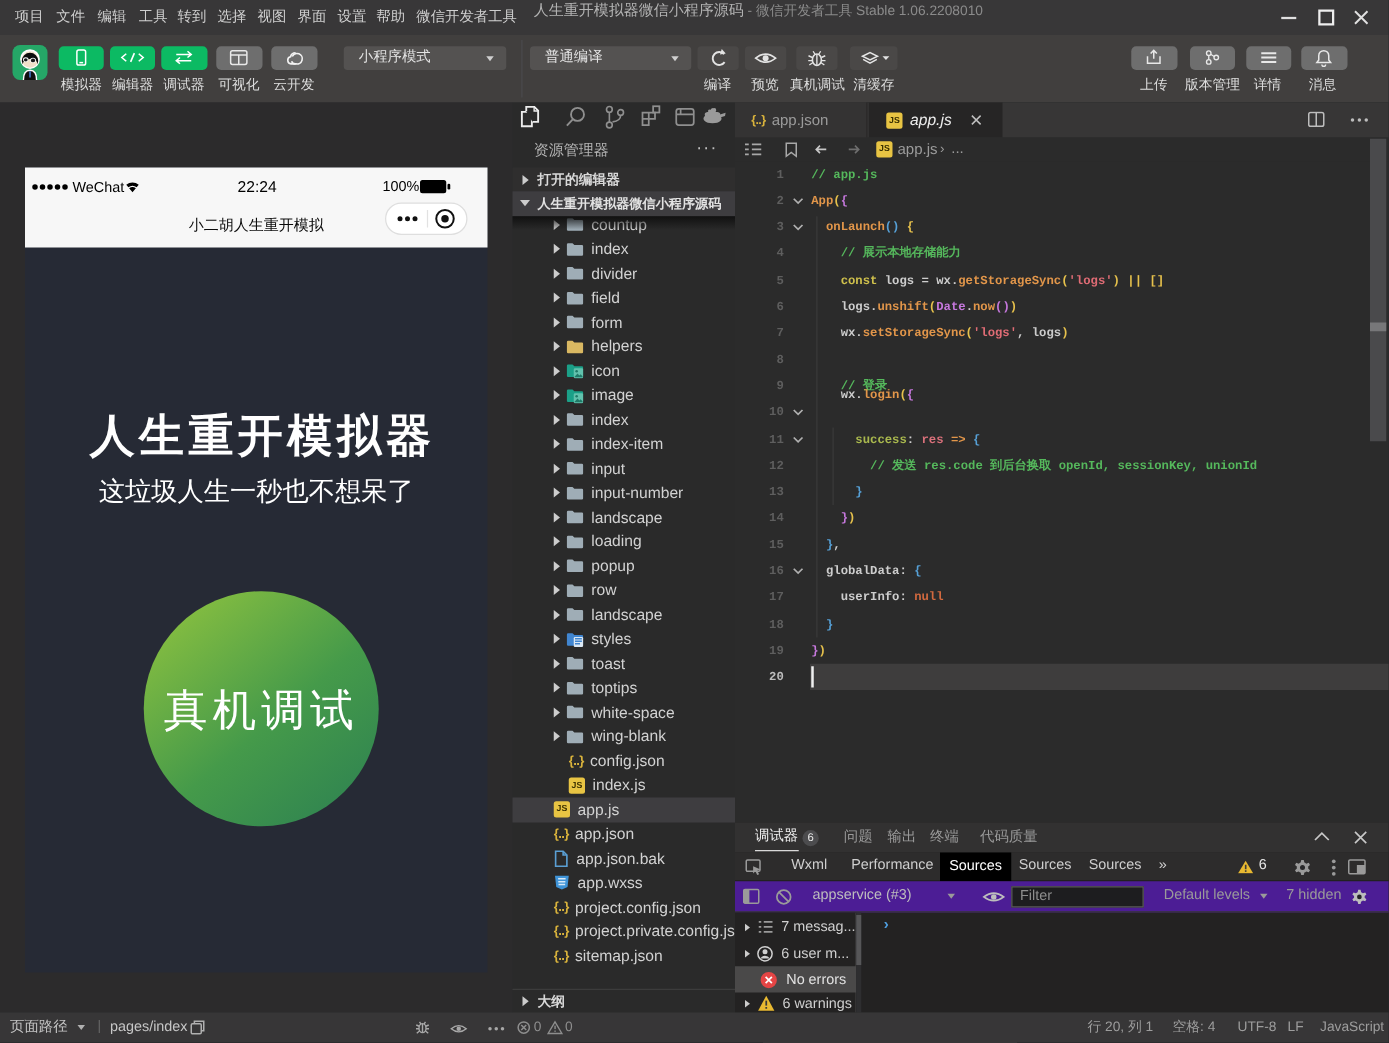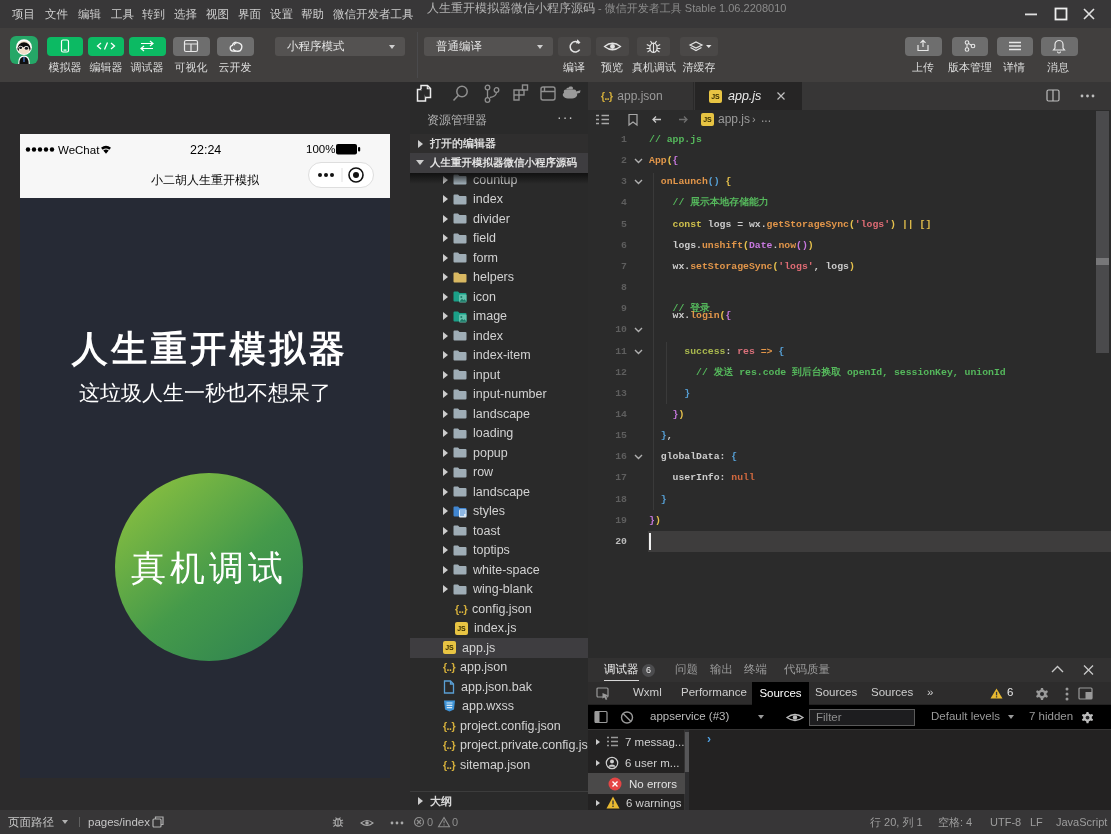--- a/index.html
+++ b/index.html
@@ -647,21 +647,21 @@
         <g fill="#9a9a9a">
             <circle cx="33" cy="3" r="1.5"></circle>
             <circle cx="33" cy="8" r="1.5"></circle>
             <circle cx="33" cy="13" r="1.5"></circle>
           </g>
         <rect x="45" y="2" width="13" height="11" rx="1" fill="none" stroke="#9a9a9a" stroke-width="1.2"></rect>
         <rect x="51.5" y="6" width="6.5" height="7" fill="#9a9a9a"></rect>
       </svg>
     </div>
 
-    <div class="abs" style="left:0;top:47px;width:523px;height:25px;background:#000000;border-bottom:1px solid #363535">
+    <div class="abs" style="left:0;top:47px;width:523px;height:25px;background:#4c1d95;border-bottom:1px solid #363535">
       <svg class="abs" style="left:6px;top:5px" width="42" height="15" viewBox="0 0 42 15">
         <rect x="1" y="1.5" width="12" height="11" rx="1" fill="none" stroke="#9a9a9a" stroke-width="1.2"></rect>
         <rect x="1" y="1.5" width="4.5" height="11" fill="#9a9a9a"></rect>
         <circle cx="33" cy="7.5" r="5.5" fill="none" stroke="#9a9a9a" stroke-width="1.4"></circle>
         <path d="M29 3.5 L37 11.5" stroke="#9a9a9a" stroke-width="1.4"></path>
       </svg>
       <span class="abs" style="left:62px;top:5px;font-size:11.5px;color:#bdbdbd">appservice (#3)</span>
       <span class="caret" style="left:170px;top:10px;border-top-color:#9a9a9a"></span>
       <svg class="abs" style="left:197px;top:6px" width="20" height="13" viewBox="0 0 20 13">
           <path d="M2 6.5 Q10 0.5 18 6.5 Q10 12.5 2 6.5 Z" fill="none" stroke="#bdbdbd" stroke-width="1.3"></path>

